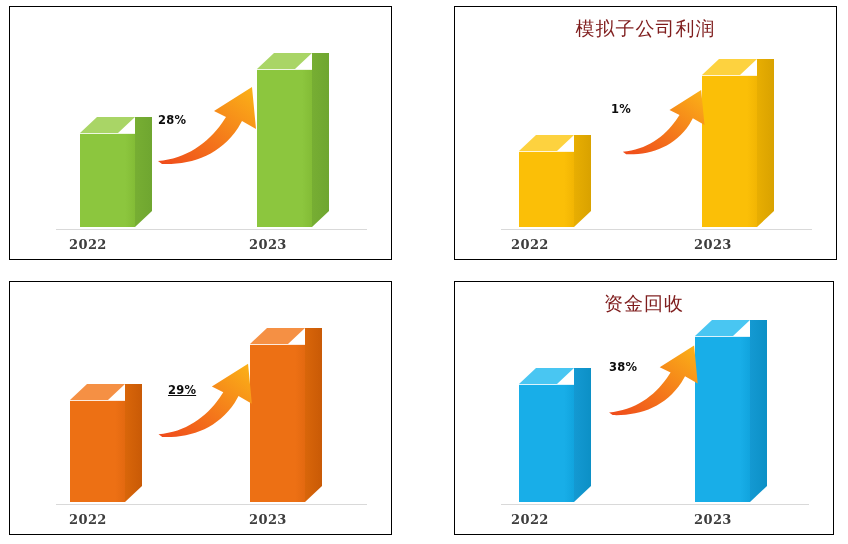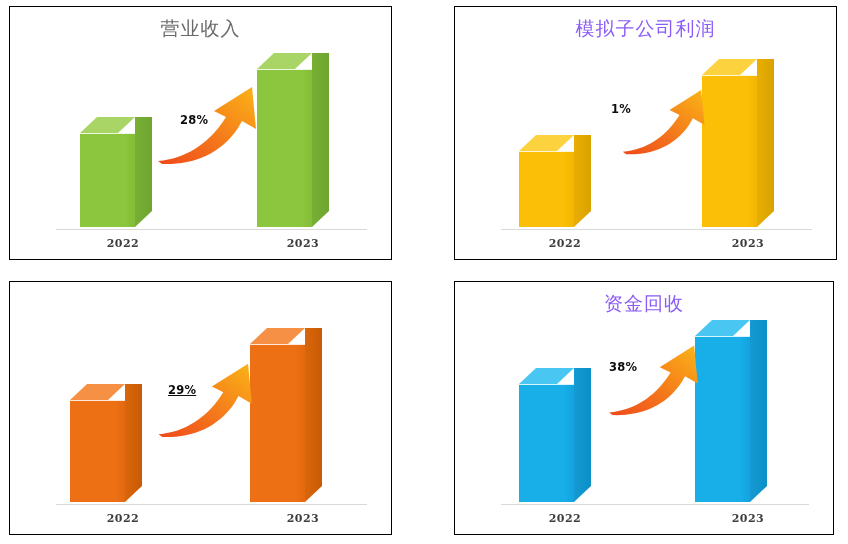--- a/index.html
+++ b/index.html
@@ -37,45 +37,45 @@
     width: 100%;
     text-align: center;
     font-family: "DejaVu Serif", "Liberation Serif", serif;
     font-size: 19px;
     font-weight: 400;
     letter-spacing: 1px;
     line-height: 26px;
     white-space: nowrap;
   }
   .title-grey { color: #6a6a6a; }
-  .title-dark { color: #8b5cf6; }
+  .title-dark { color: #7f1d1d; }
 
   .plot {
     position: absolute;
     left: 0;
     top: 0;
     width: 100%;
     height: 100%;
   }
   .axis-line {
     position: absolute;
     left: 46px;
     right: 24px;
     top: 222px;
     height: 1px;
     background: #d9d9d9;
   }
   .cat-label {
     position: absolute;
     top: 230px;
     font-family: "DejaVu Serif", "Liberation Serif", serif;
-    font-size: 11px;
+    font-size: 13px;
     font-weight: 700;
     color: #3d3d3d;
-    text-align: right;
+    text-align: left;
     width: 70px;
     letter-spacing: 0.4px;
   }
   .cat-2022 { left: 59px; }
   .cat-2023 { left: 239px; }
 
   
   .bar3d {
     position: absolute;
     bottom: 0;
@@ -114,21 +114,20 @@
     letter-spacing: 0.2px;
     white-space: nowrap;
   }
 </style>
 </head>
 <body>
 
 <div class="board">
 
   <div class="panel" id="panel-0">
-    <div class="chart-title title-grey">营业收入</div>
     <div class="plot">
       <div class="axis-line"></div>
 
       <div class="bar3d" style="left:70px; bottom:32px; width:55px; height:94px;">
         <div class="face-top" style="left:0; top:-16px; width:55px; height:16px;
                     background:#A9D566;
                     clip-path: polygon(17px 0, 55px 0, 38px 16px, 0 16px);
                     transform: translateX(0px);"></div>
         <div class="face-side" style="left:55px; top:-16px; width:17px; height:110px;
                     background: linear-gradient(90deg,#77AE33,#6FA630);
@@ -150,21 +149,21 @@
         <defs>
           <linearGradient id="ag0" x1="0" y1="1" x2="1" y2="0">
             <stop offset="0%" stop-color="#EF4A1B"></stop>
             <stop offset="45%" stop-color="#F4771B"></stop>
             <stop offset="100%" stop-color="#FBB417"></stop>
           </linearGradient>
         </defs>
         <path d="M2,80 C30,78 52,62 66,42 L70,36 L58,30 L96,6 L100,48 L86,40 L82,47 C64,74 36,84 6,83 Z" fill="url(#ag0)"></path>
       </svg>
 
-      <div class="pct-label" style="left:170px; top:106px;">28%</div>
+      <div class="pct-label" style="left:148px; top:106px;">28%</div>
 
       <div class="cat-label cat-2022">2022</div>
       <div class="cat-label cat-2023">2023</div>
     </div>
   </div>
 
   <div class="panel" id="panel-1">
     <div class="chart-title title-dark">模拟子公司利润</div>
     <div class="plot">
       <div class="axis-line"></div>

